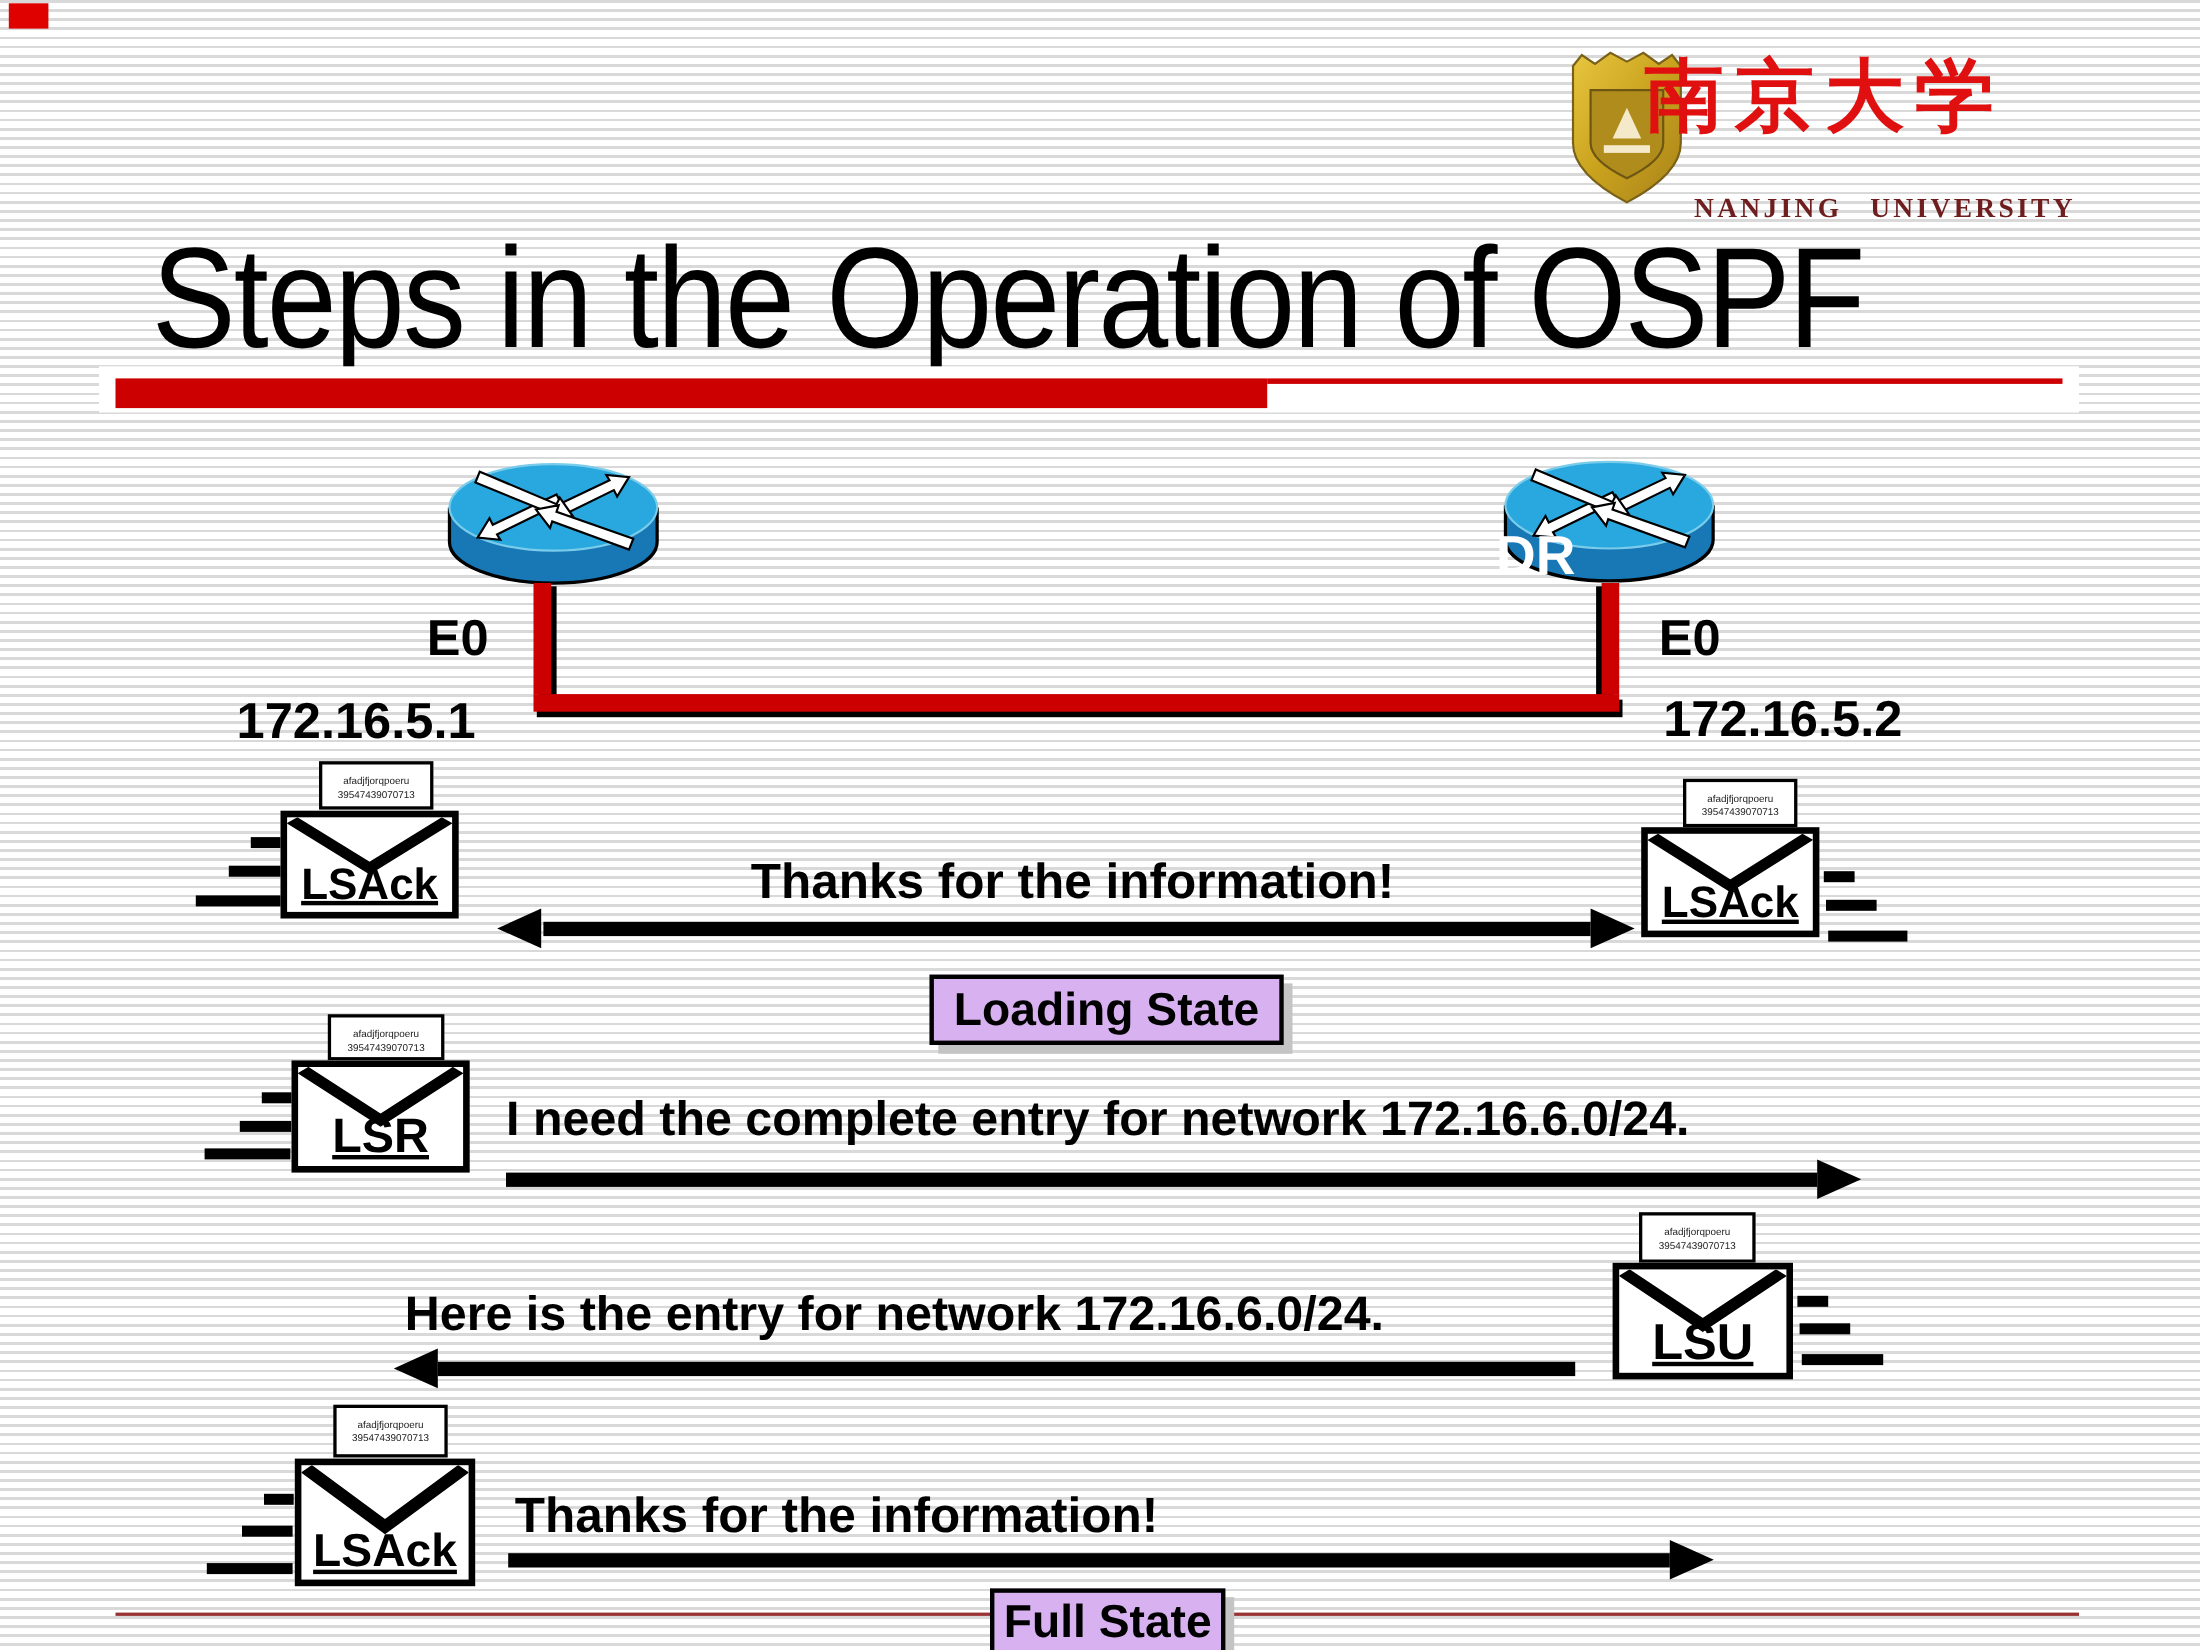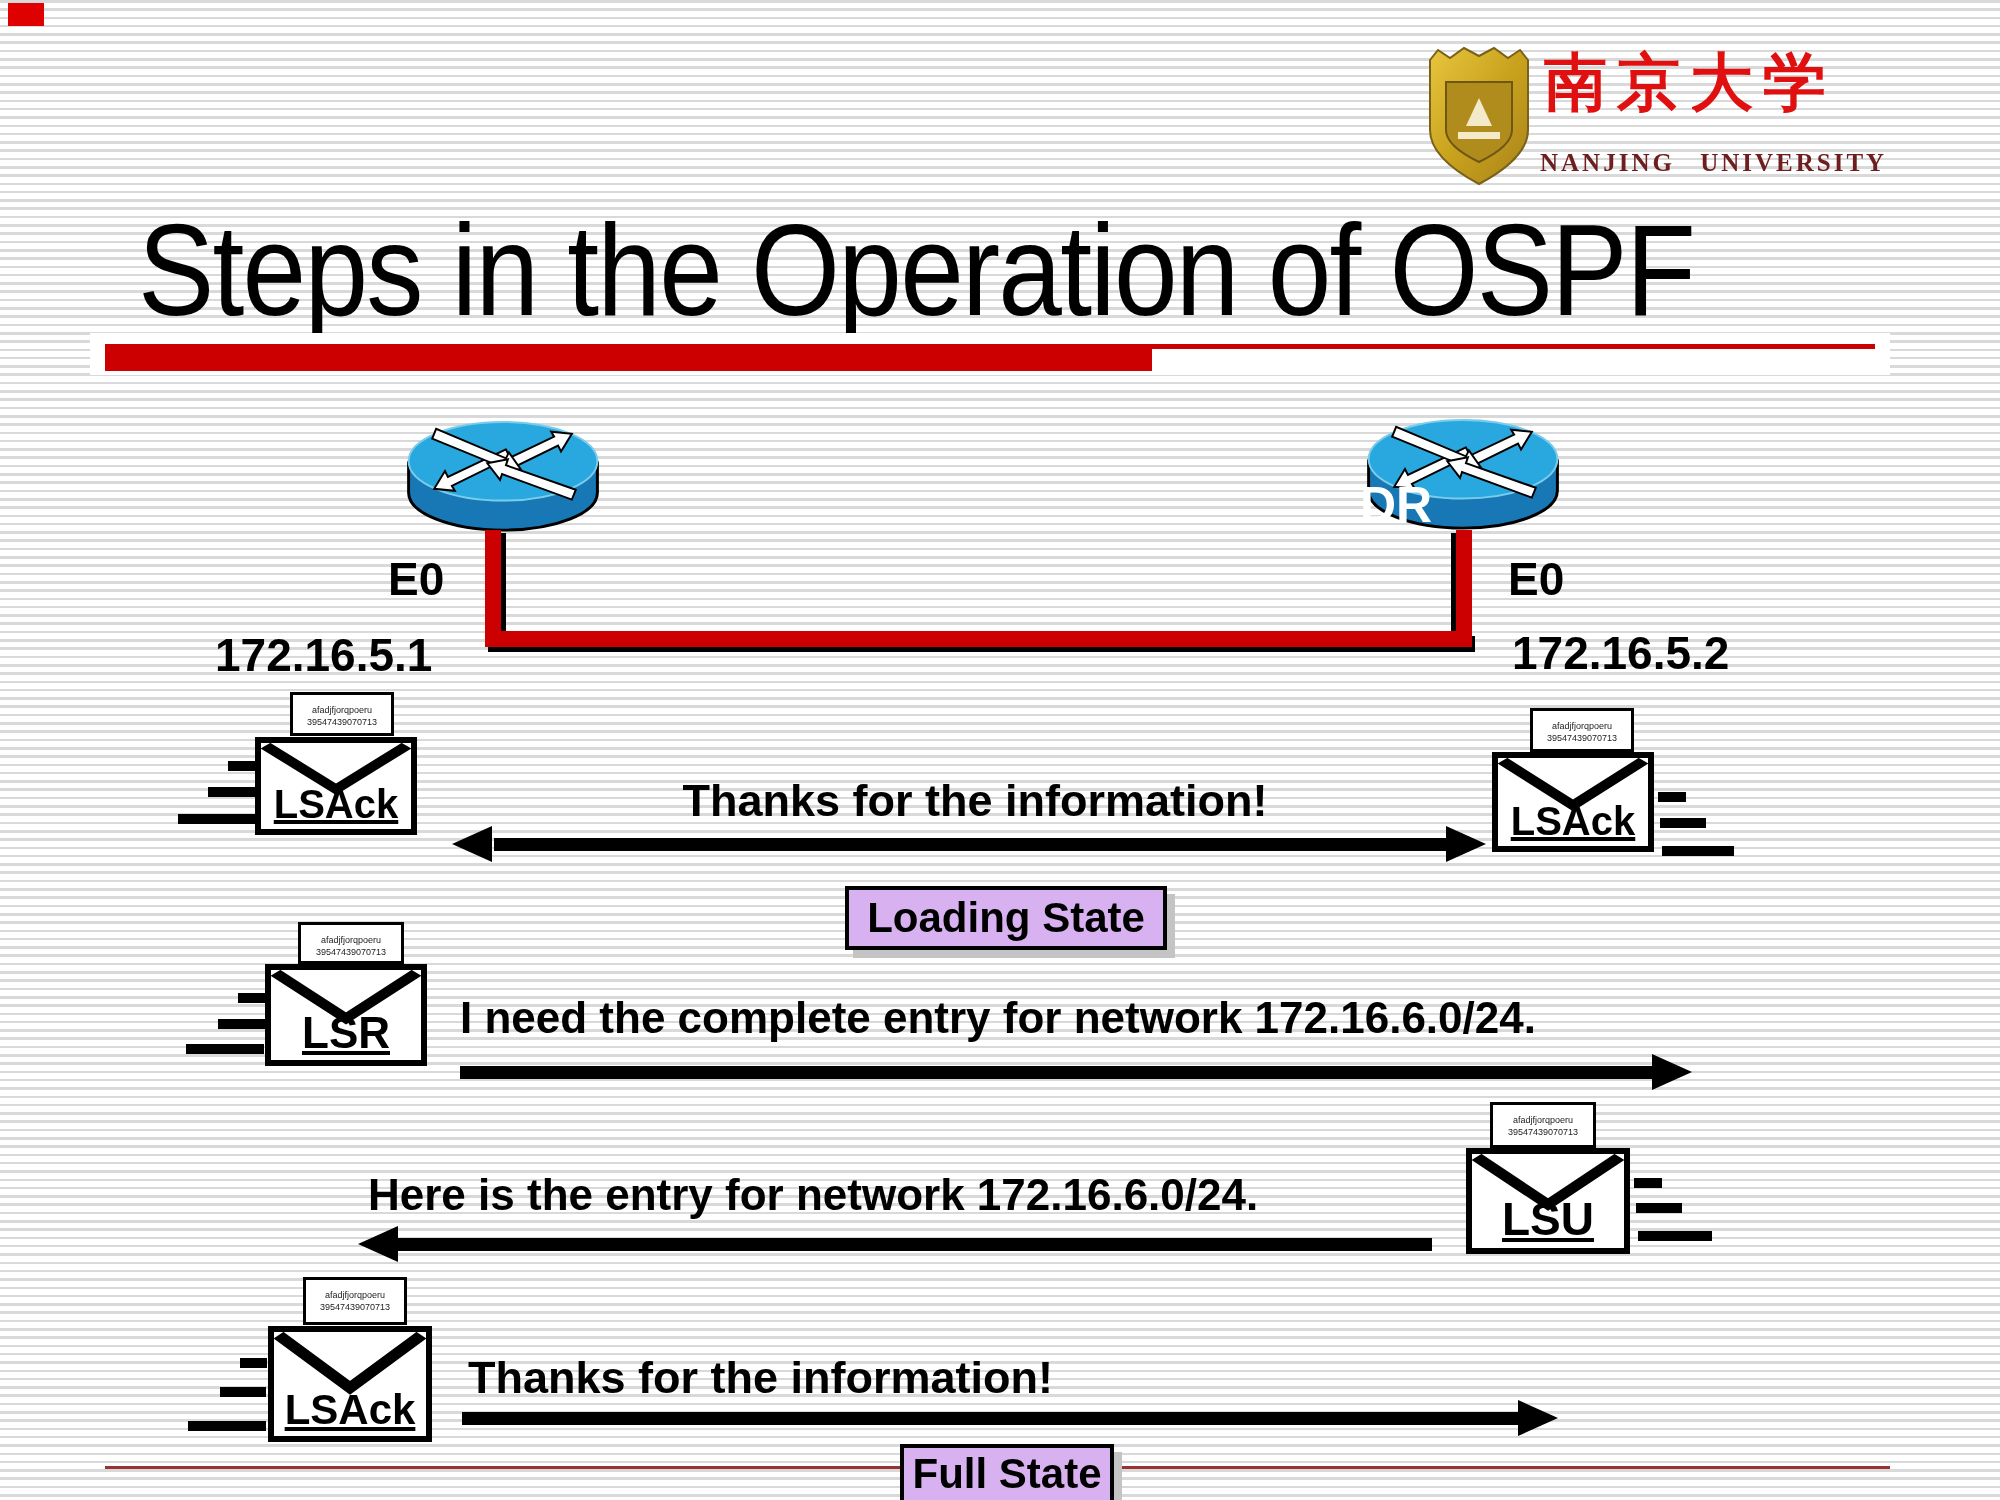--- a/index.html
+++ b/index.html
@@ -5,22 +5,22 @@
   html,body{margin:0;padding:0;}
   #slide{
     position:relative;width:2000px;height:1500px;overflow:hidden;
     background:repeating-linear-gradient(to bottom,#d9d9d9 0px,#d9d9d9 2.5px,#ffffff 2.5px,#ffffff 8.3px);
     font-family:"Liberation Sans",sans-serif;color:#000;
   }
   .abs{position:absolute;}
   
   .corner{left:8px;top:3px;width:36px;height:23px;background:#df0000;}
   
-  .logo-cn{left:1544px;top:40px;font-size:63px;font-weight:bold;color:#e01010;letter-spacing:10px;font-family:Liberation Mono, monospace;}
-  .logo-en{left:1540px;top:149px;font-size:25px;font-weight:bold;color:#6e1e1e;font-family:"Liberation Serif",serif;letter-spacing:3px;word-spacing:16px;white-space:nowrap;}
+  .logo-cn{left:1495px;top:40px;font-size:72px;font-weight:bold;color:#e01010;letter-spacing:10px;font-family:Liberation Mono, monospace;}
+  .logo-en{left:1540px;top:176px;font-size:25px;font-weight:bold;color:#6e1e1e;font-family:"Liberation Serif",serif;letter-spacing:3px;word-spacing:16px;white-space:nowrap;}
   
   .title{left:138px;top:195px;font-size:130px;font-weight:400;letter-spacing:-2px;transform:scaleX(0.88);transform-origin:left top;white-space:nowrap;}
   .bar-bg{left:90px;top:333px;width:1800px;height:42px;background:#ffffff;}
   .bar-thick{left:105px;top:344px;width:1047px;height:27px;background:#cc0000;}
   .bar-thin{left:1152px;top:344px;width:723px;height:5px;background:#cc0000;}
   
   .router{width:206px;height:118px;}
   .dr-label{left:1360px;top:476px;width:206px;text-align:left;font-size:50px;font-weight:bold;color:#ffffff;}
   
   .vlink-l{left:485px;top:530px;width:16px;height:101px;background:#cc0000;box-shadow:5px 3px 0 #000;}

